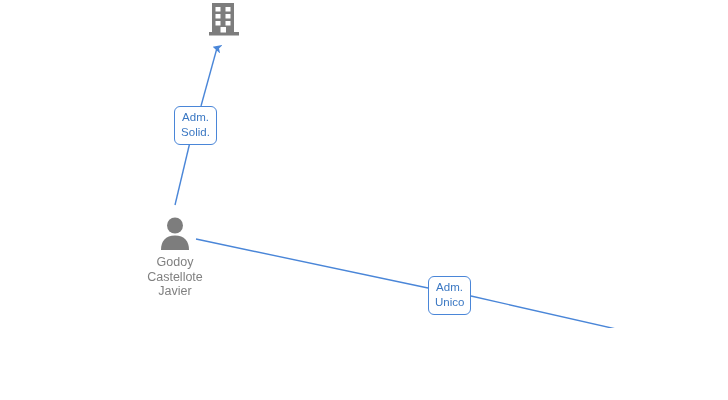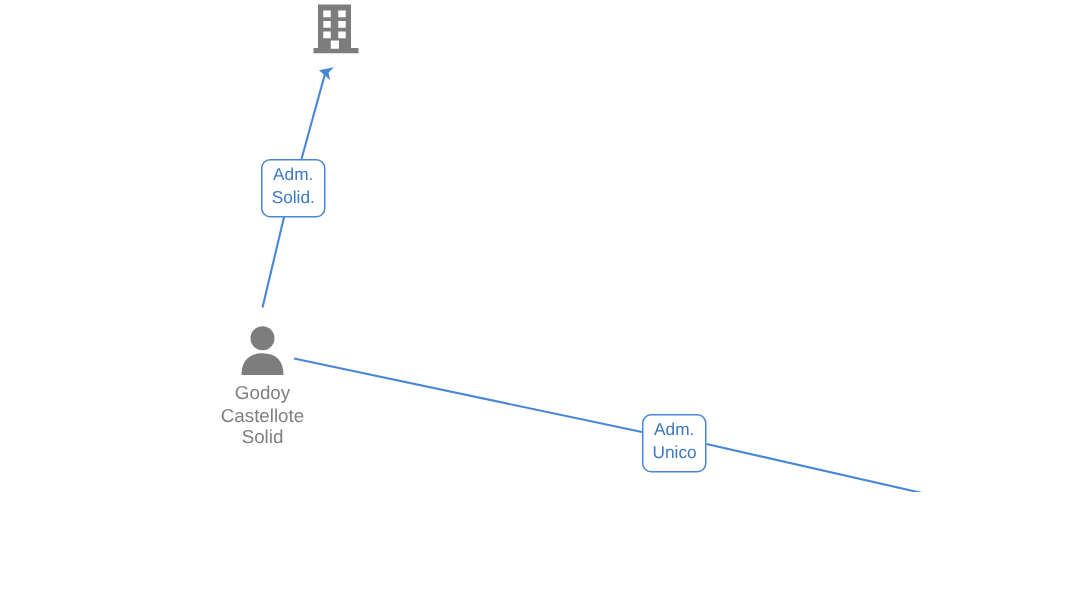--- a/index.html
+++ b/index.html
@@ -169,21 +169,21 @@
   <div class="rel-box" id="rel-solid">Adm.
 Solid.</div>
 
   <div class="person-node">
     <svg class="person-icon" viewBox="0 0 36 34">
       <circle cx="18" cy="9.5" r="8" fill="#7d7d7d"></circle>
       <path d="M18,19.5 C8.5,19.5 4,25 4,34 L32,34 C32,25 27.5,19.5 18,19.5 Z" fill="#7d7d7d"></path>
     </svg>
     <div class="person-label">Godoy
 Castellote
-Solid</div>
+Javier</div>
   </div>
 
   <div class="rel-box" id="rel-unico">Adm.
 Unico</div>
 
   <div class="watermark">
     <span class="wm-copy">©</span>
     <span class="wm-name">Empresia</span>
     <span class="wm-sub">SOG</span>
     <span class="wm-dot"></span>

